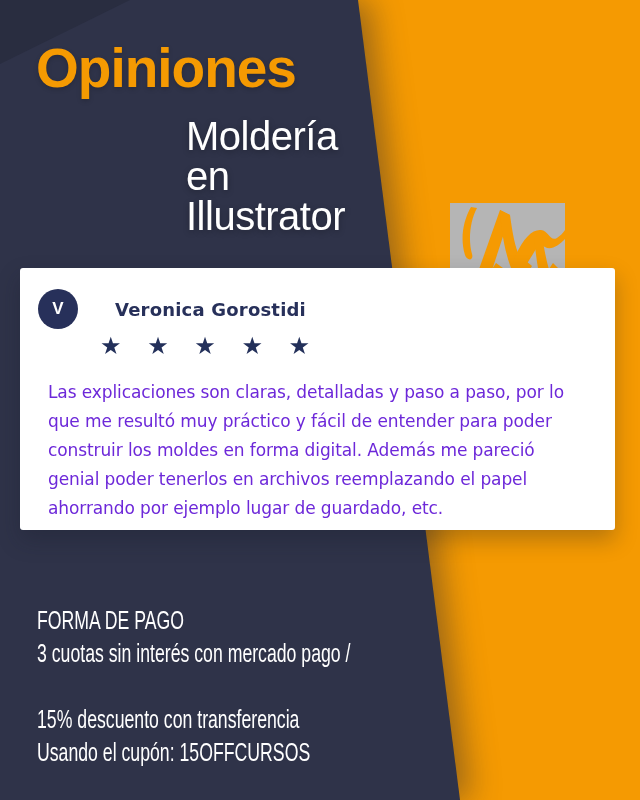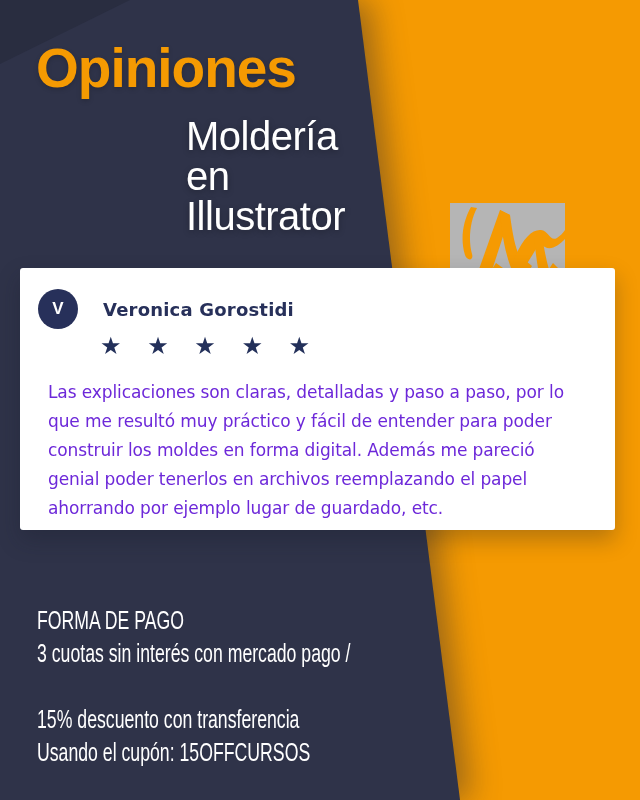--- a/index.html
+++ b/index.html
@@ -31,21 +31,21 @@
   
   .card{
     position:absolute;left:20px;top:268px;width:595px;height:262px;
     background:#FFFFFF;border-radius:3px;
     box-shadow:0 10px 22px rgba(20,25,40,.28);
   }
   .card-head{position:absolute;left:18px;top:21px;display:flex;align-items:center;}
   .avatar{width:40px;height:40px;border-radius:50%;background:#27305A;color:#fff;
     display:flex;align-items:center;justify-content:center;
     font-size:17px;font-weight:bold;}
-  .reviewer-name{margin-left:25px;font-size:18px;font-weight:bold;color:#27305A;
+  .reviewer-name{margin-left:37px;font-size:18px;font-weight:bold;color:#27305A;
     letter-spacing:.2px;font-family:"DejaVu Sans","Liberation Sans",sans-serif;}
   .stars{position:absolute;left:80px;top:64px;color:#23305A;font-size:24px;
     letter-spacing:9px;font-family:"DejaVu Sans",sans-serif;white-space:nowrap;}
   .review-text{
     position:absolute;left:28px;top:110px;width:560px;
     font-family:"DejaVu Sans","Liberation Sans",sans-serif;
     font-size:17px;line-height:29px;color:#6d28d9;white-space:pre-line;
     letter-spacing:-0.1px;
   }
   

